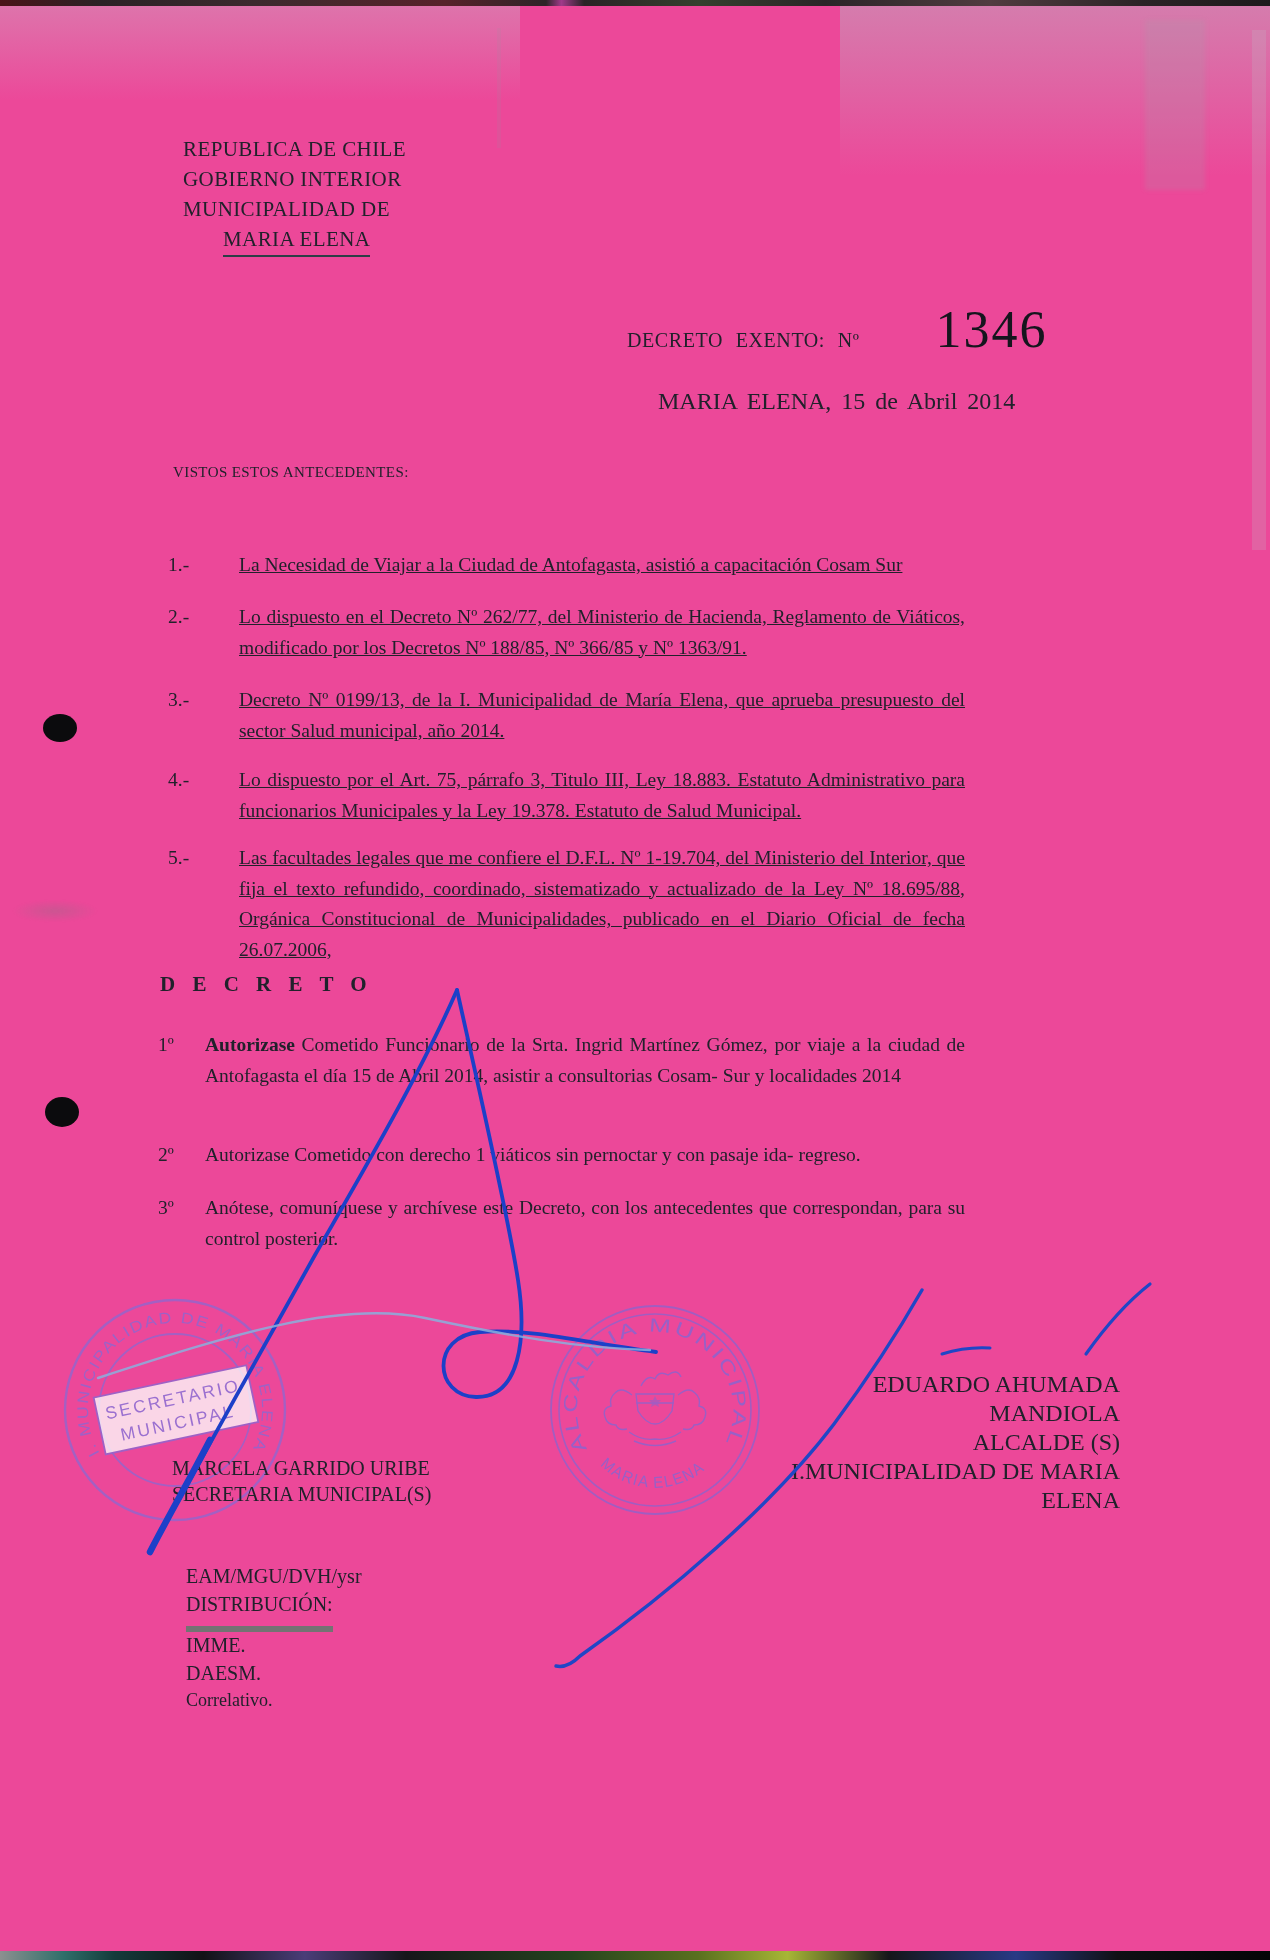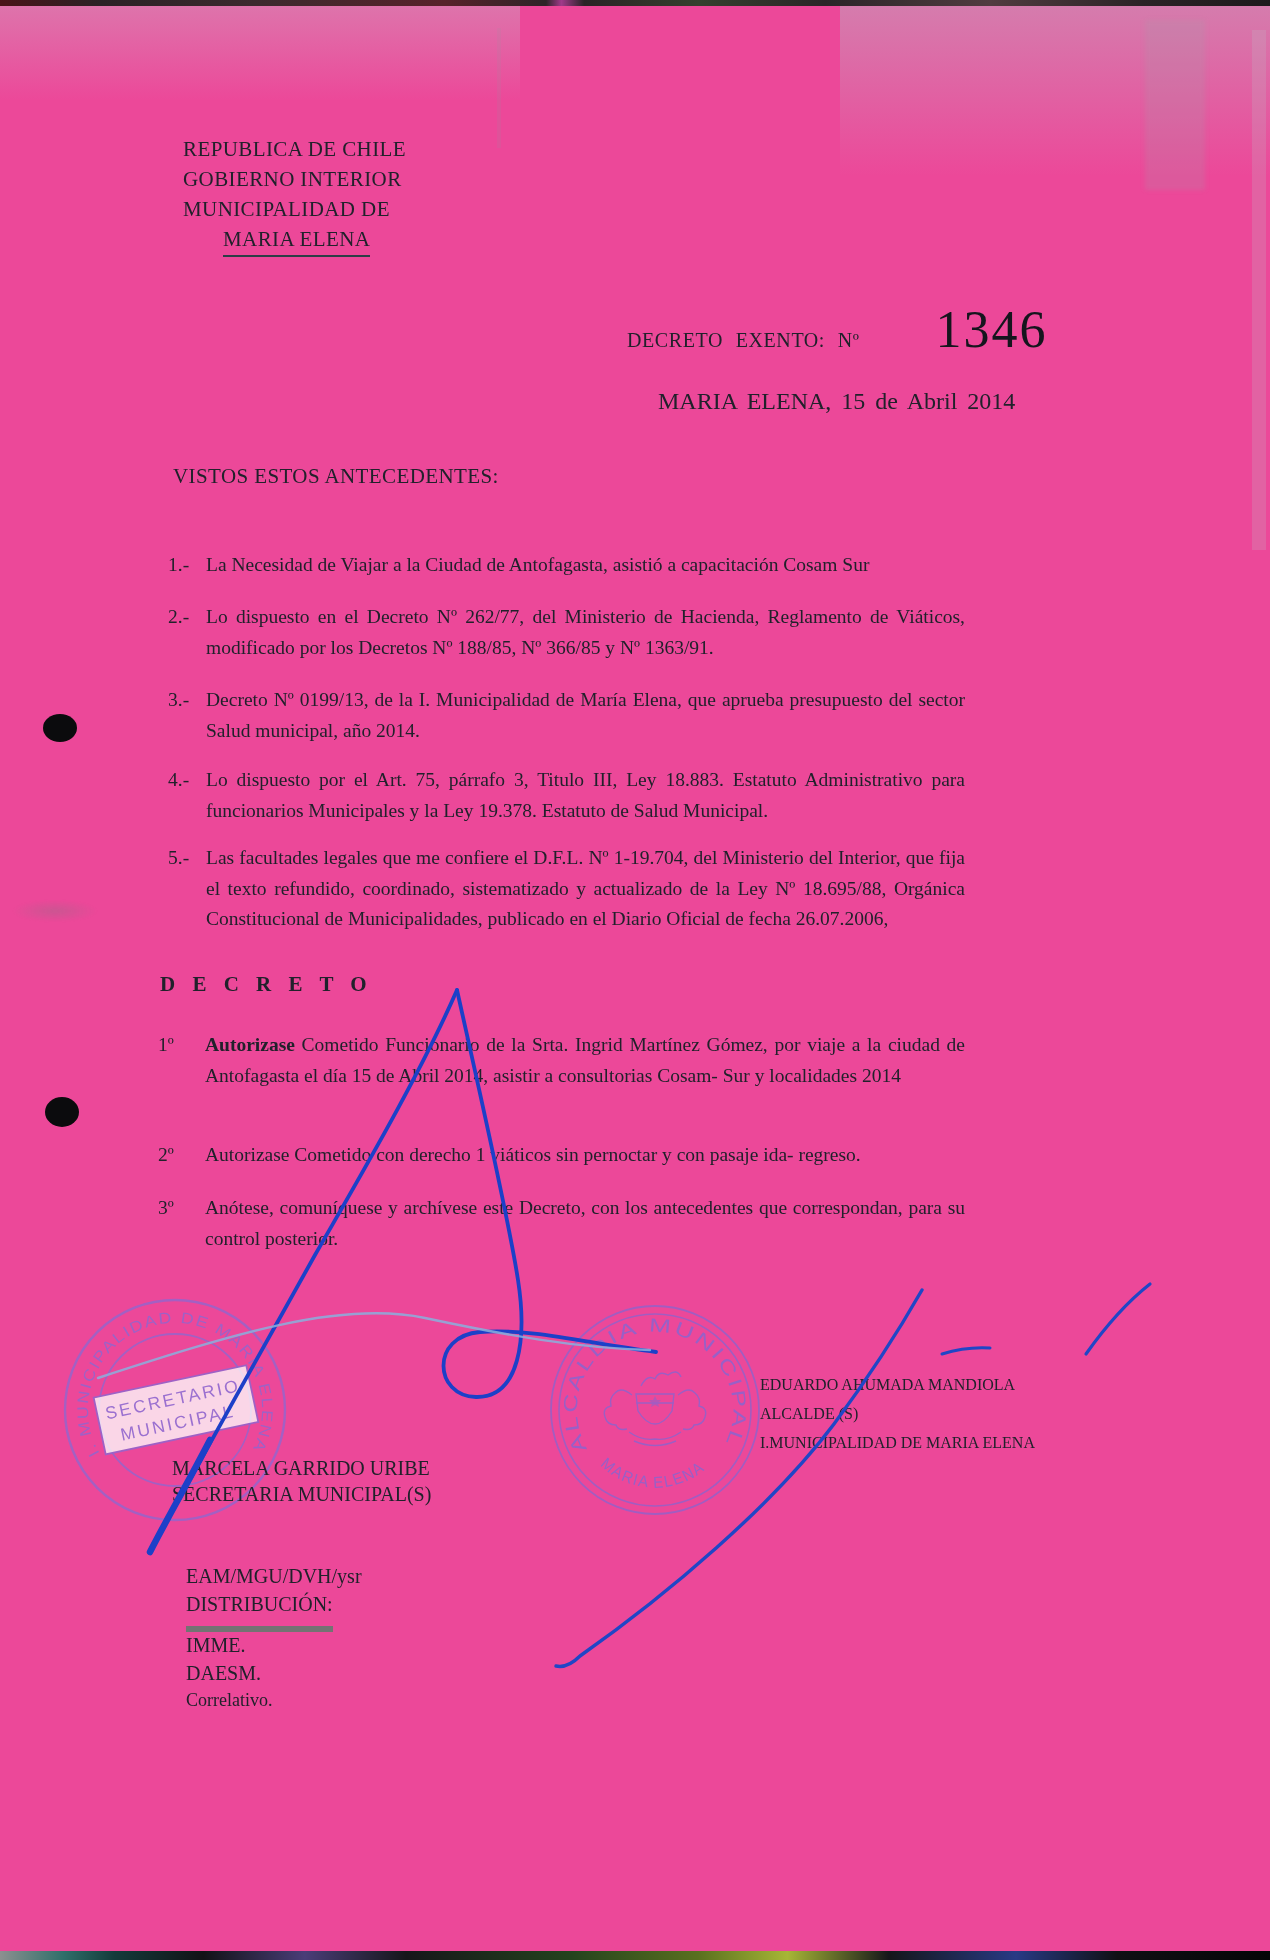--- a/index.html
+++ b/index.html
@@ -19,32 +19,32 @@
     background:radial-gradient(ellipse,rgba(120,120,128,.28),rgba(120,120,128,0) 70%);filter:blur(1px);}
   .hole-dot{position:absolute;background:#0b0b0d;border-radius:50%;}
   
   .hdr{position:absolute;left:183px;top:134px;font-size:21px;line-height:30px;letter-spacing:.4px;}
   .hdr .l4{display:inline-block;margin-left:40px;border-bottom:2px solid #2c3e46;padding-bottom:1px;}
   
   .decrow{position:absolute;left:627px;top:300px;display:flex;align-items:baseline;gap:48px;}
   .declabel{font-size:20px;letter-spacing:.6px;word-spacing:7px;}
   .decnum{font-size:52px;margin-left:28px;letter-spacing:2px;color:#15151d;}
   .dateline{position:absolute;left:658px;top:388px;font-size:24px;word-spacing:4px;}
-  .vistos{position:absolute;left:173px;top:464px;font-size:21px;letter-spacing:.4px;}
+  .vistos{position:absolute;left:173px;top:464px;font-size:15px;letter-spacing:.4px;}
   
   .ant{position:absolute;left:168px;width:797px;font-size:19.5px;line-height:30.5px;}
   .ant .num{position:absolute;left:0;top:0;}
-  .ant .txt{margin-left:38px;text-align:justify;}
+  .ant .txt{margin-left:71px;text-align:justify;text-decoration:underline;}
   .res{position:absolute;left:158px;width:807px;font-size:19.5px;line-height:30.5px;}
   .res .num{position:absolute;left:0;top:0;}
   .res .txt{margin-left:47px;text-align:justify;}
   .decreto-title{position:absolute;left:160px;top:972px;font-size:21px;font-weight:bold;letter-spacing:6px;}
   
   .sig-left{position:absolute;left:172px;top:1455px;font-size:20px;line-height:26px;}
-  .sig-right{position:absolute;left:760px;top:1370px;width:360px;text-align:left;font-size:16px;line-height:29px;}
+  .sig-right{position:absolute;left:760px;top:1370px;width:360px;text-align:right;font-size:24px;line-height:29px;}
   
   .footer{position:absolute;left:186px;top:1563px;font-size:20px;line-height:27.5px;}
   .footer .dist{display:inline-block;border-bottom:6px solid #737373;padding-bottom:8px;}
   .footer .small{font-size:18px;}
   .stamp-svg{position:absolute;}
   .sig-svg{position:absolute;left:0;top:0;pointer-events:none;}
 </style>
 </head>
 <body>
 

